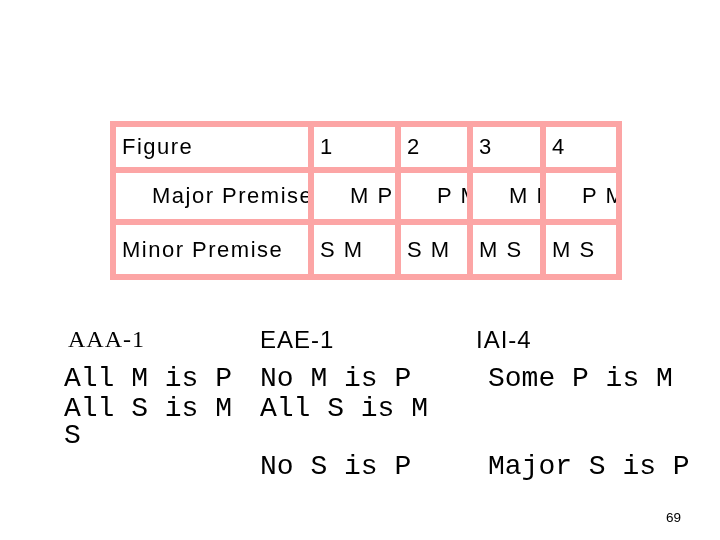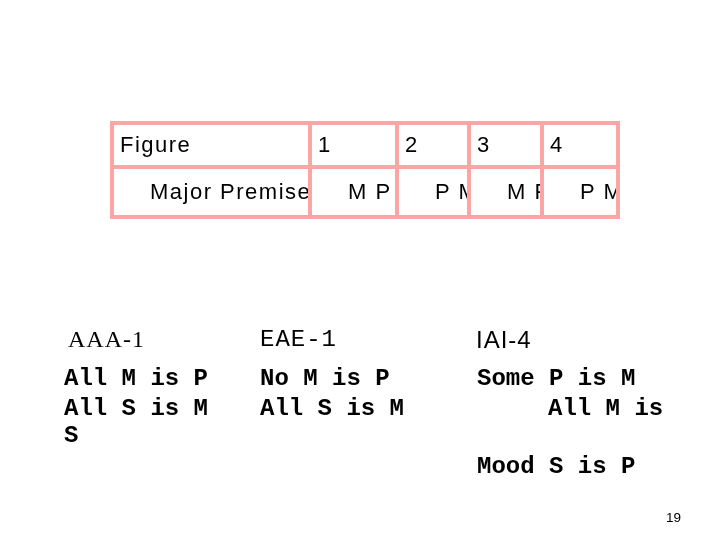--- a/index.html
+++ b/index.html
@@ -26,21 +26,21 @@
   
   table.figure-table {
     position: absolute;
     left: 110px;
     top: 121px;
     width: 506px;
     border-collapse: collapse;
     table-layout: fixed;
   }
   .figure-table td {
-    border: 4px solid #fca5a5;
+    border: 6px solid #fca5a5;
     font-size: 22px;
     letter-spacing: 1.5px;
     padding: 0 0 0 6px;
     vertical-align: middle;
     white-space: nowrap;
     overflow: hidden;
   }
   .figure-table tr.r1 td { height: 40px; }
   .figure-table tr.r2 td { height: 46px; padding-left: 36px; }
   .figure-table tr.r3 td { height: 49px; }
@@ -55,38 +55,38 @@
     white-space: nowrap;
   }
   .mood-col-header {
     position: absolute;
     top: 326px;
     font-size: 24px;
     letter-spacing: 1px;
     white-space: nowrap;
   }
   .h1 { left: 68px; font-family: Liberation Serif, serif; }
-  .h2 { left: 260px; font-family: Liberation Mono, monospace; }
+  .h2 { left: 260px; }
   .h3 { left: 476px; }
 
   .mono {
     position: absolute;
     font-family: "Liberation Mono", monospace;
-    font-size: 24px;
-    font-weight: bold;
+    font-size: 28px;
+    font-weight: normal;
     line-height: 24px;
     white-space: pre;
   }
   .l1 { top: 367px; }
   .l2 { top: 397px; }
   .l3 { top: 424px; }
   .l4 { top: 455px; }
   .c1 { left: 64px; }
   .c2 { left: 260px; }
-  .c3 { left: 477px; }
+  .c3 { left: 488px; }
   .c3x { left: 548px; }
 
   
   .footer-title {
     position: absolute;
     left: 41px;
     top: 511px;
     font-size: 13.5px;
     letter-spacing: 0.2px;
     white-space: nowrap;
@@ -120,35 +120,42 @@
         <td>3</td>
         <td>4</td>
       </tr>
       <tr class="r2">
         <td>Major Premise</td>
         <td>M P</td>
         <td>P M</td>
         <td>M P</td>
         <td>P M</td>
       </tr>
+      <tr class="r3">
+        <td>Minor Premise</td>
+        <td>S M</td>
+        <td>S M</td>
+        <td>M S</td>
+        <td>M S</td>
+      </tr>
     </tbody>
   </table>
 
 
   <div class="mood-col-header h1">AAA-1</div>
   <div class="mood-col-header h2">EAE-1</div>
   <div class="mood-col-header h3">IAI-4</div>
 
   <div class="mono l1 c1">All M is P</div>
   <div class="mono l1 c2">No M is P</div>
   <div class="mono l1 c3">Some P is M</div>
 
   <div class="mono l2 c1">All S is M</div>
   <div class="mono l2 c2">All S is M</div>
-  <div class="mono l2 c3x">All M is</div>
 
   <div class="mono l3 c1">S</div>
 
-  <div class="mono l4 c3">Mood S is P</div>
+  <div class="mono l4 c2">No S is P</div>
+  <div class="mono l4 c3">Major S is P</div>
 
-  <div class="page-number">19</div>
+  <div class="page-number">69</div>
 
 </div>
 
 </body></html>

